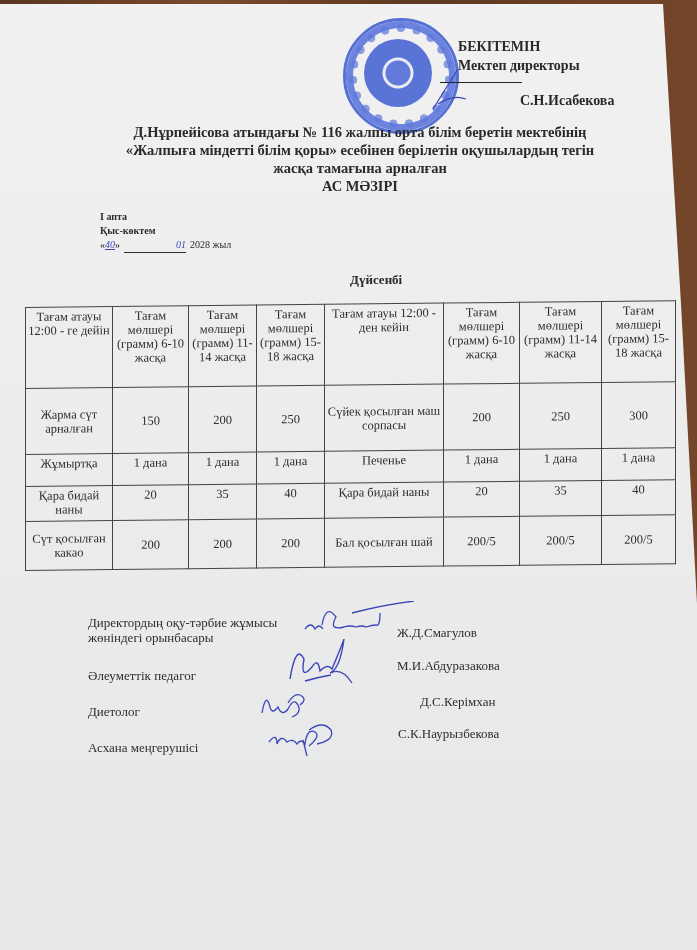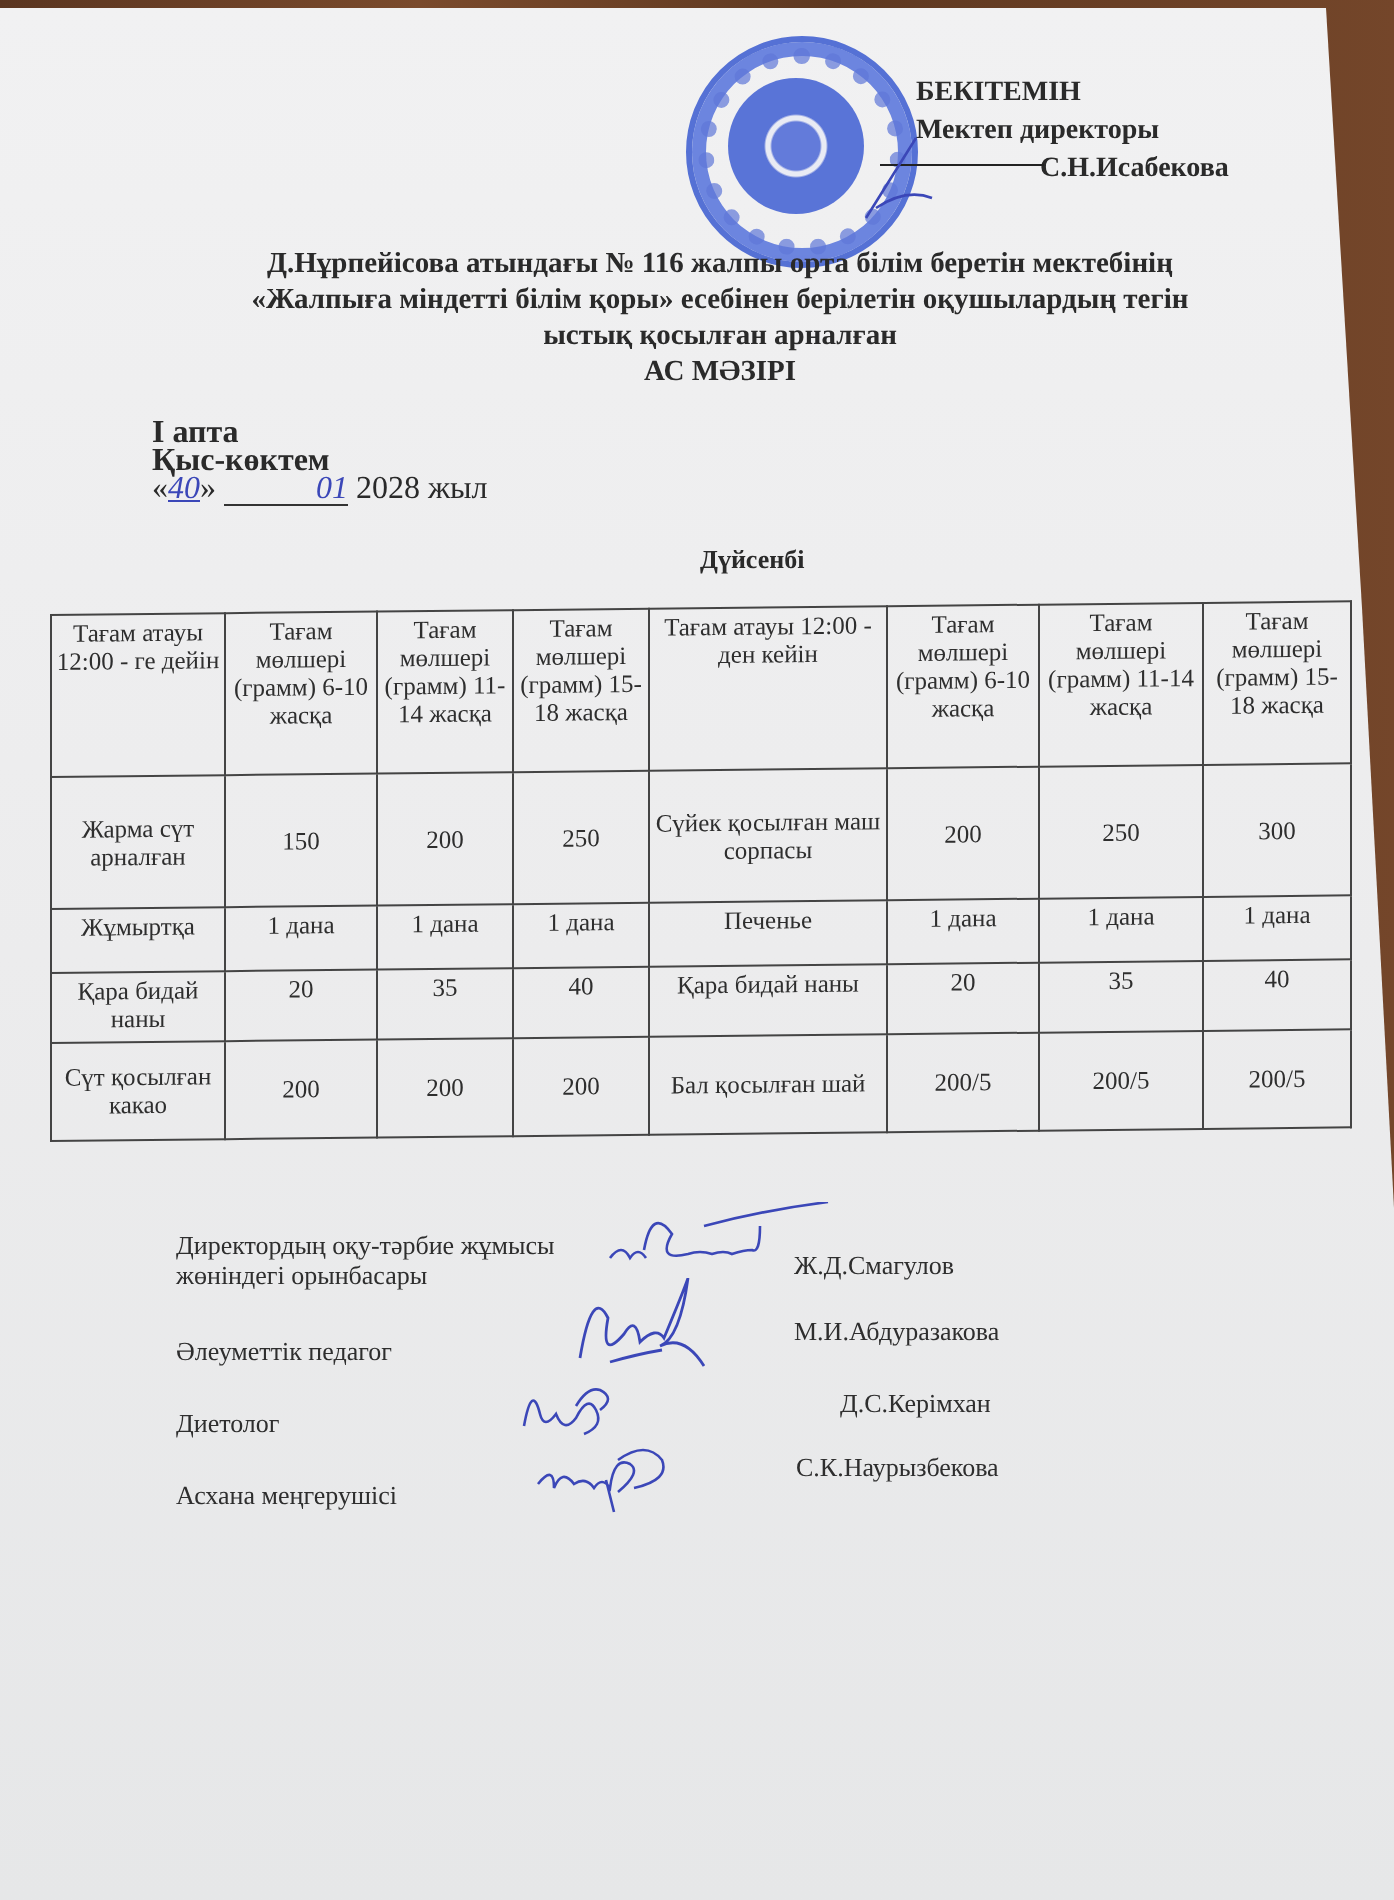--- a/index.html
+++ b/index.html
@@ -6,24 +6,24 @@
   body{width:697px;height:950px;position:relative;overflow:hidden;background:#6b4226;font-family:"Liberation Serif","DejaVu Serif",serif;color:#2a2a2a;}
   .wood{position:absolute;inset:0;background:linear-gradient(90deg,#5a3520,#7a4a2c 30%,#5e3820 60%,#74462a);}
   .paper{position:absolute;left:0;top:4px;width:697px;height:946px;background:linear-gradient(180deg,#f1f1f2 0%,#ececed 50%,#e6e7e8 100%);
     clip-path:polygon(0 0,663px 0,681px 300px,697px 600px,697px 946px,0 946px);}
   .abs{position:absolute;}
   .stamp{position:absolute;left:343px;top:14px;width:110px;height:110px;border-radius:50%;border:3px solid #3a5bd0;box-shadow:inset 0 0 0 5px rgba(240,240,240,.0),inset 0 0 0 7px #5572dc;opacity:.85;}
   .stamp-inner{position:absolute;left:18px;top:18px;width:68px;height:68px;border-radius:50%;background:radial-gradient(circle,#4a67d6 0 12px,#e8eaf5 13px 15px,#3f5ed3 16px 34px);}
   .stamp-text{position:absolute;left:3px;top:3px;right:3px;bottom:3px;border-radius:50%;border:8px dotted #4663d4;opacity:.7;}
   .approve{left:458px;top:33px;font-weight:bold;font-size:14px;line-height:19px;}
   .approve div{white-space:nowrap;}
-  .approve .l3{padding-left:62px;}
+  .approve .l3{padding-left:62px;margin-top:16px;}
   .sigline{position:absolute;left:440px;top:78px;width:82px;height:1px;background:#222;}
   .title{left:60px;width:600px;top:119px;text-align:center;font-weight:bold;font-size:14.5px;line-height:18px;font-family:Liberation Serif, serif;}
-  .meta{left:76px;top:206px;font-size:16px;line-height:14px;font-weight:bold;}
+  .meta{left:100px;top:206px;font-size:10px;line-height:14px;font-weight:bold;}
   .meta .date{font-weight:normal;}
   .hand{color:#3b47b8;font-style:italic;text-decoration:underline;}
   .blank{display:inline-block;width:62px;border-bottom:1px solid #333;text-align:right;color:#3b47b8;font-style:italic;margin:0 4px;}
   .day{left:350px;top:268px;font-weight:bold;font-size:13px;}
   table{position:absolute;left:25px;top:303px;border-collapse:collapse;font-size:12.5px;line-height:14px;transform:skewY(-0.6deg);transform-origin:left top;}
   td,th{border:1px solid #444;text-align:center;vertical-align:top;font-weight:normal;padding:2px 2px;color:#2e2e2e;}
   th{height:76px;}
   tr.r1 td{height:61px;vertical-align:middle;}
   tr.r2 td{height:27px;}
   tr.r3 td{height:30px;}
@@ -48,21 +48,21 @@
     <div class="l3">С.Н.Исабекова</div>
   </div>
   <div class="sigline"></div>
   <svg class="scribble" style="left:428px;top:60px" width="40" height="50">
     <path d="M5 45 L30 5 M10 40 Q25 30 38 35" stroke="#3b47b8" stroke-width="1.3" fill="none"></path>
   </svg>
 
   <div class="abs title">
     <div>Д.Нұрпейісова атындағы № 116 жалпы орта білім беретін мектебінің</div>
     <div>«Жалпыға міндетті білім қоры» есебінен берілетін оқушылардың тегін</div>
-    <div>ыстық қосылған арналған</div>
+    <div>жасқа тамағына арналған</div>
     <div>АС МӘЗІРІ</div>
   </div>
 
   <div class="abs meta">
     <div>І апта</div>
     <div>Қыс-көктем</div>
     <div class="date"><span>«</span><span class="hand">40</span><span>»</span><span class="blank">01</span><span>2028 жыл</span></div>
   </div>
 
   <div class="abs day">Дүйсенбі</div>

